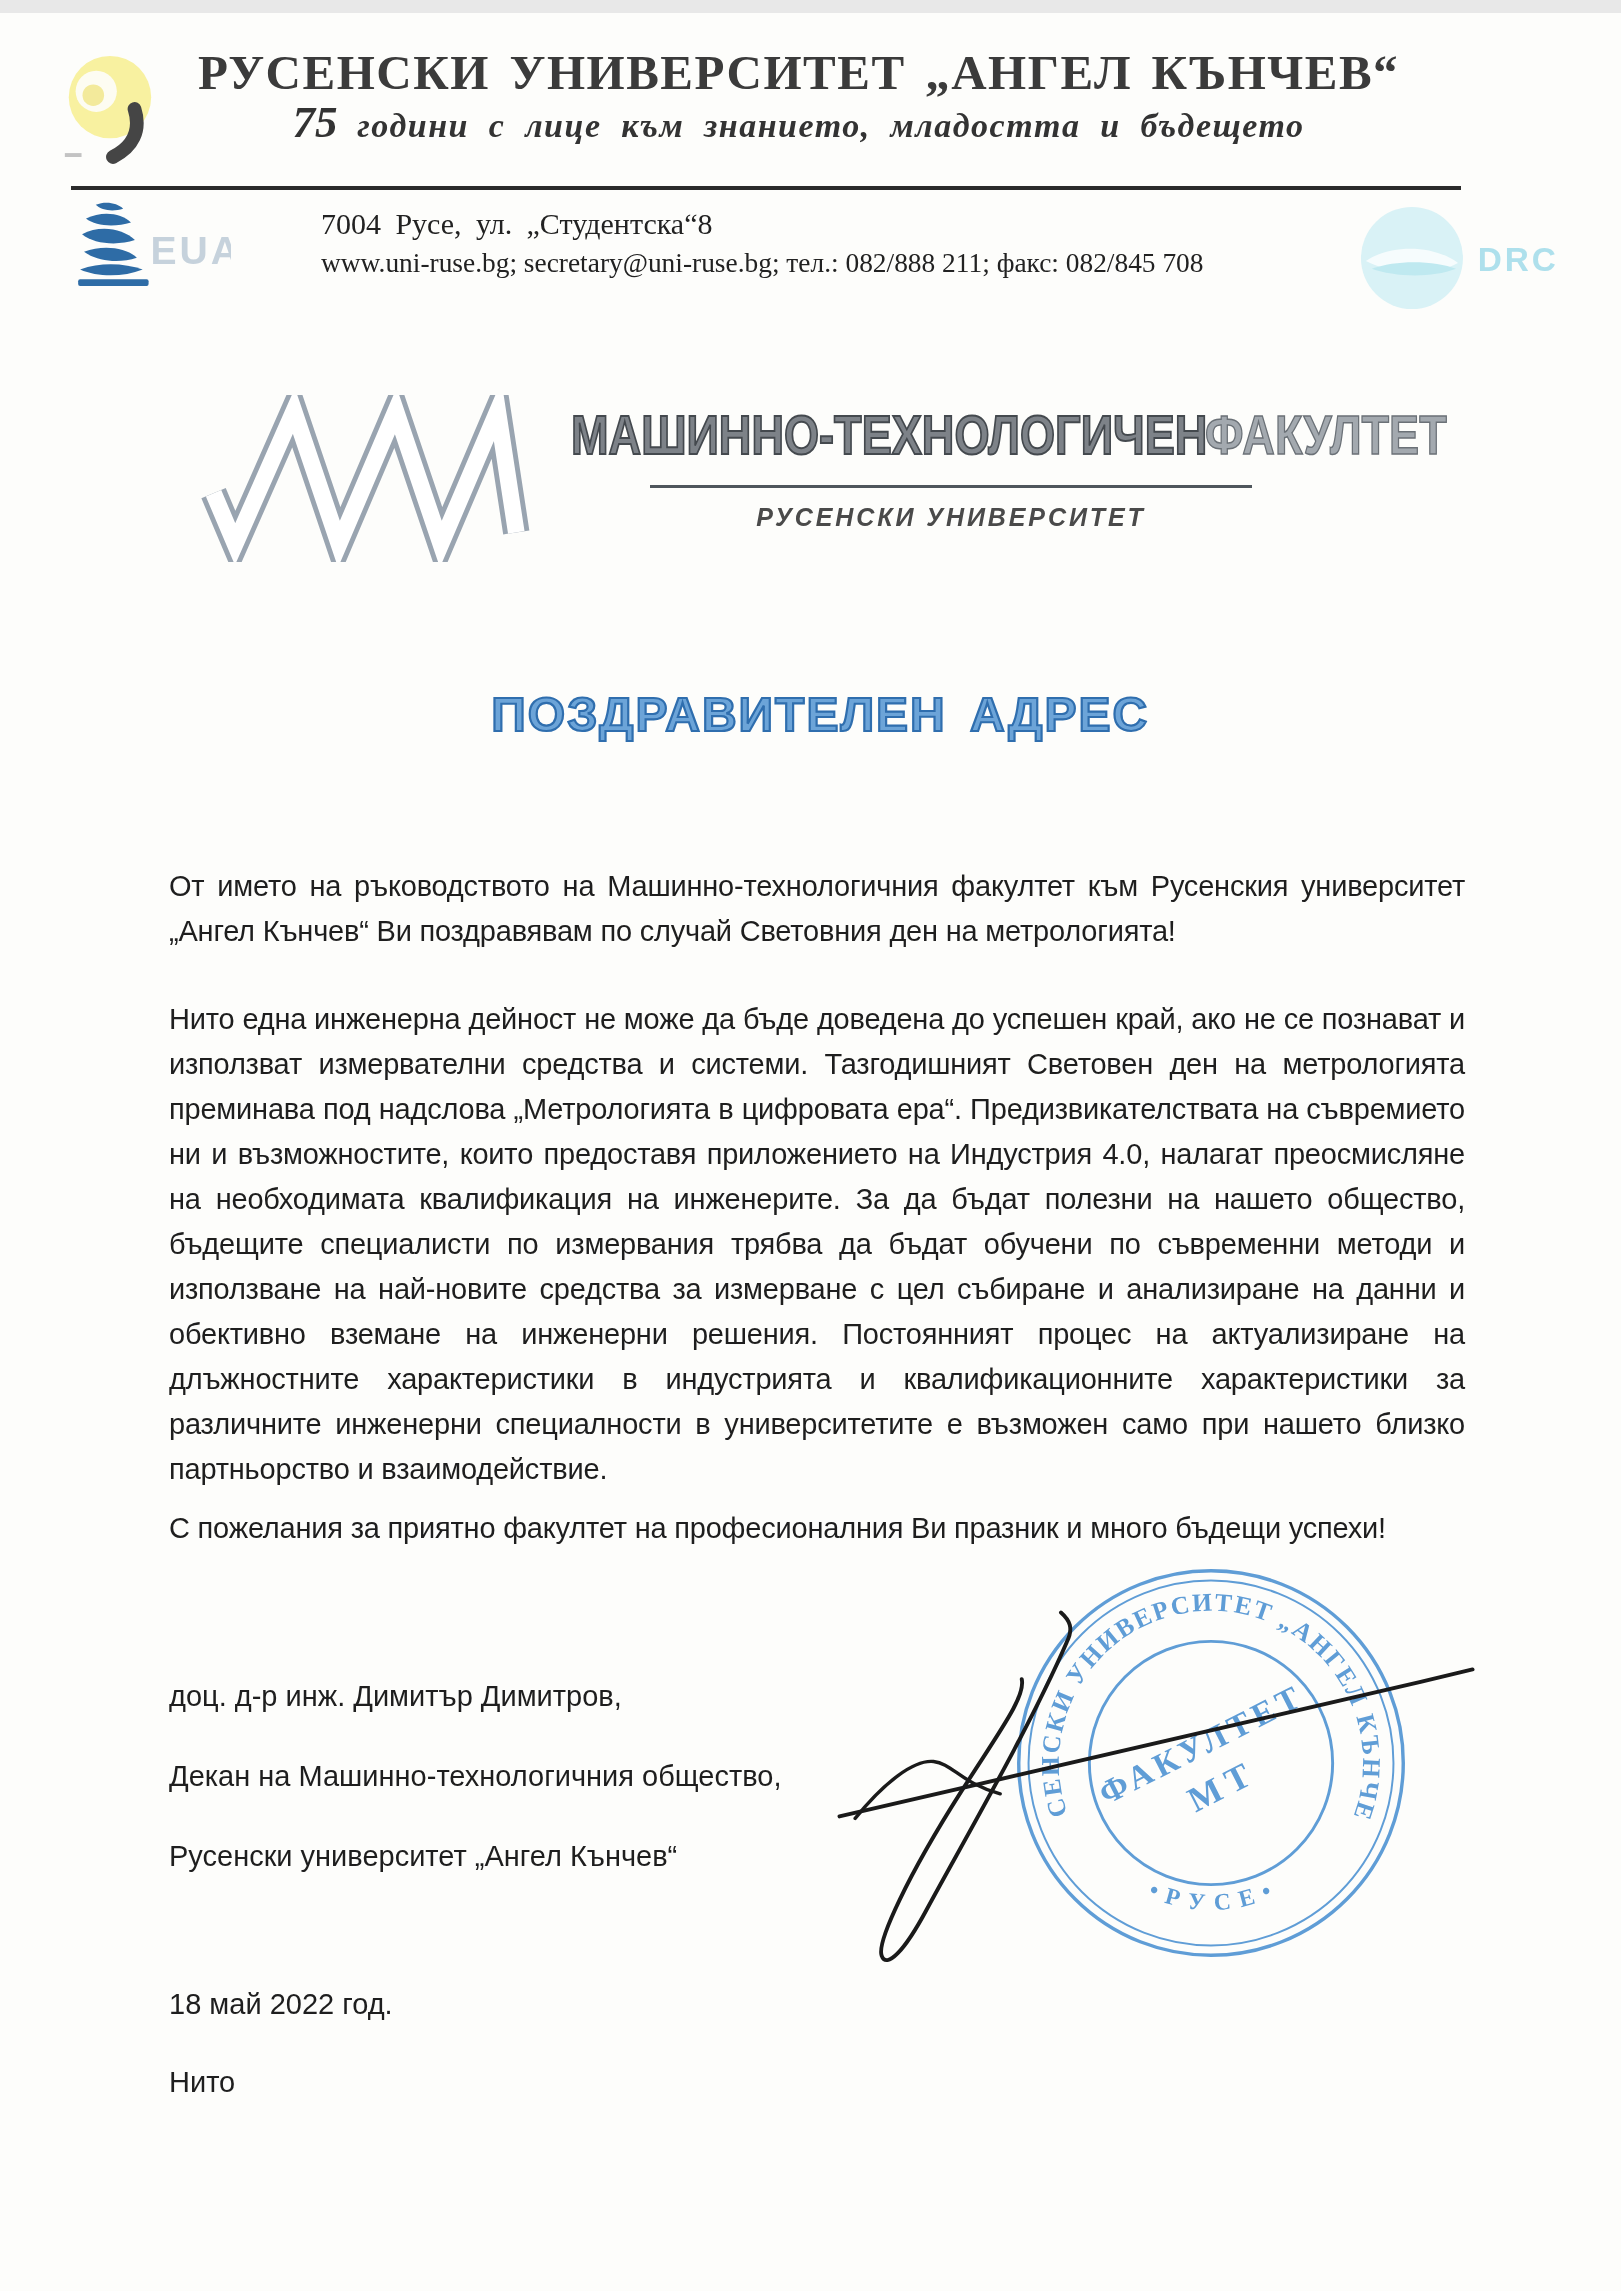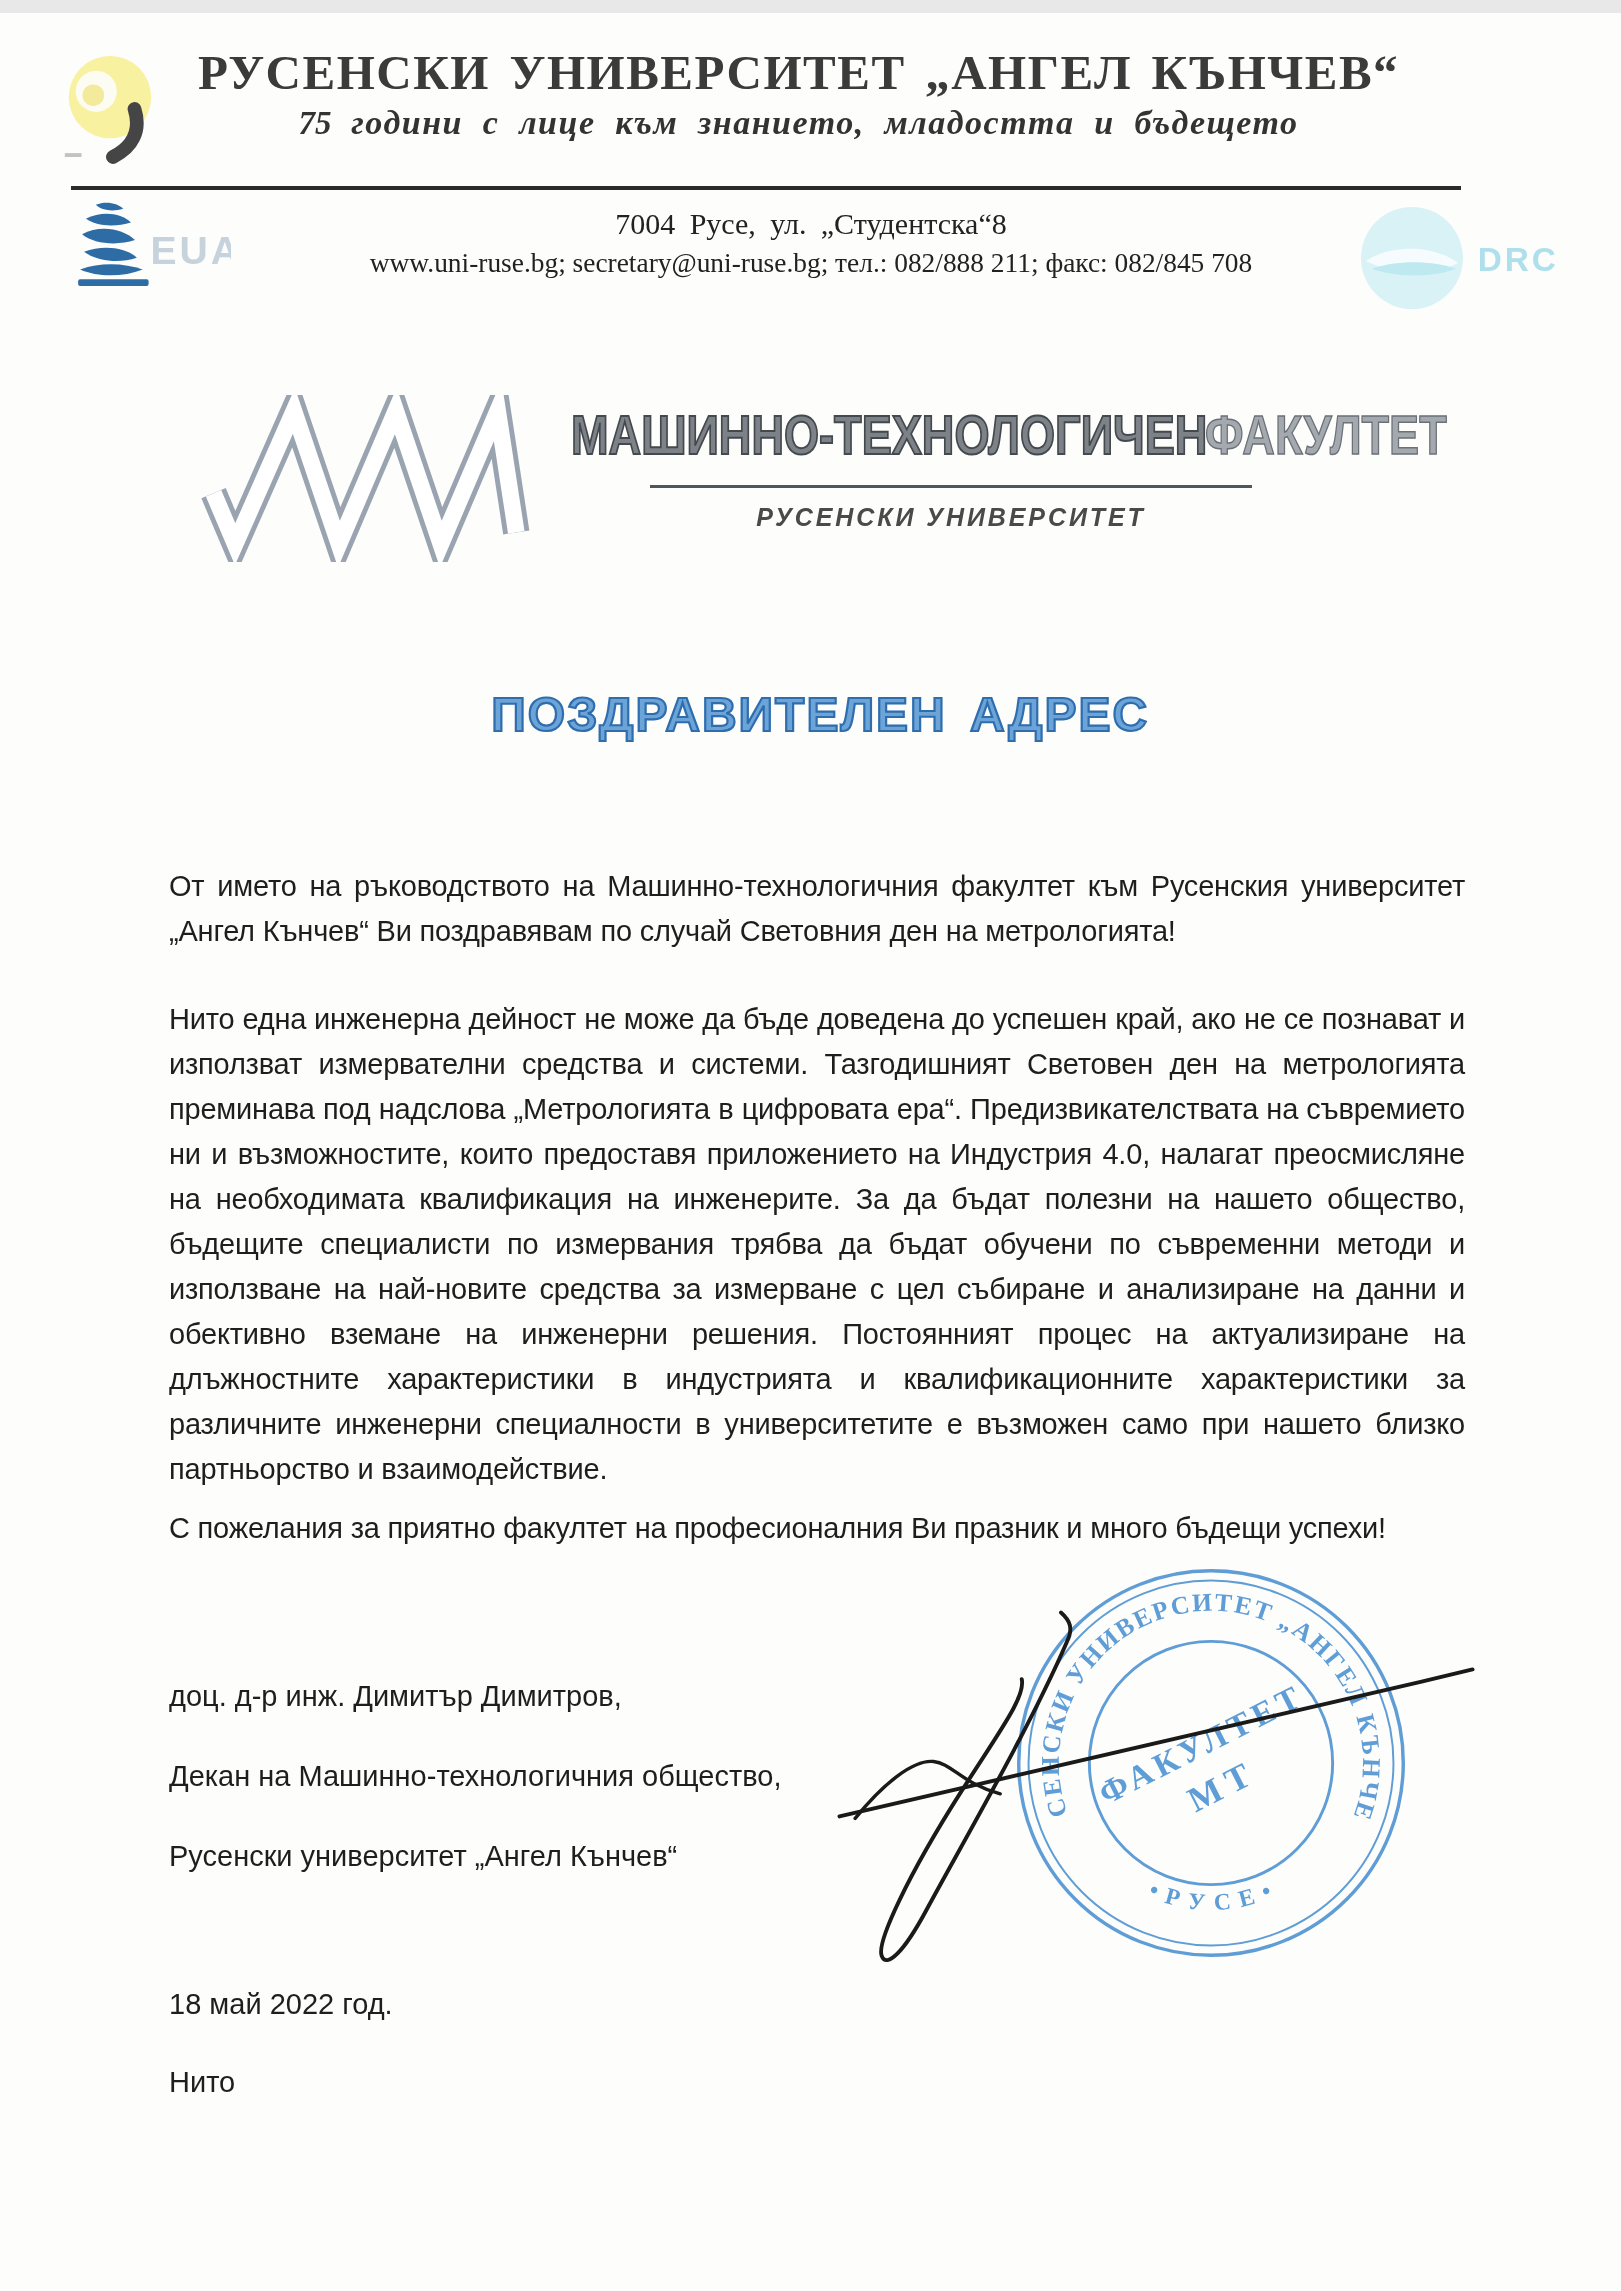--- a/index.html
+++ b/index.html
@@ -18,25 +18,25 @@
   .uni-title{
     font-family:"Liberation Serif", serif;
     font-weight:bold;font-size:49px;line-height:53px;
     color:#3b3b3b;letter-spacing:1.5px;word-spacing:5.9px;white-space:nowrap;margin:0;
   }
   .uni-motto{
     font-family:"Liberation Serif", serif;
     font-style:italic;font-weight:bold;font-size:34px;line-height:43px;
     color:#333;letter-spacing:1.5px;word-spacing:9.8px;white-space:nowrap;margin:2px 0 0 0;
   }
-  .uni-motto .motto-num{font-size:33px;letter-spacing:0;}
+  .uni-motto .motto-num{font-size:45px;letter-spacing:0;}
   .header-rule{position:absolute;left:71px;top:173px;width:1390px;height:3.9px;background:#2b2b2b;}
   .eua-logo{position:absolute;left:74px;top:186px;width:157px;height:90px;}
   .addr-block{
-    position:absolute;left:321px;top:192px;width:980px;text-align:center;
+    position:absolute;left:321px;top:192px;width:980px;
     font-family:"Liberation Serif", serif;color:#222;
   }
   .addr-line1{font-size:30px;line-height:37px;word-spacing:6.9px;margin:0;}
   .addr-line2{font-size:27.4px;line-height:35px;margin:3.9px 0 0 0;}
   .drc-logo{position:absolute;left:1358px;top:191px;width:206px;height:108px;}
   
   .mtm-logo{position:absolute;left:192px;top:382px;width:338px;height:167px;}
   .faculty-title{position:absolute;left:571px;top:390px;white-space:nowrap;}
   .faculty-title .fac-main{
     display:inline-block;transform:scaleX(0.82);transform-origin:left center;

